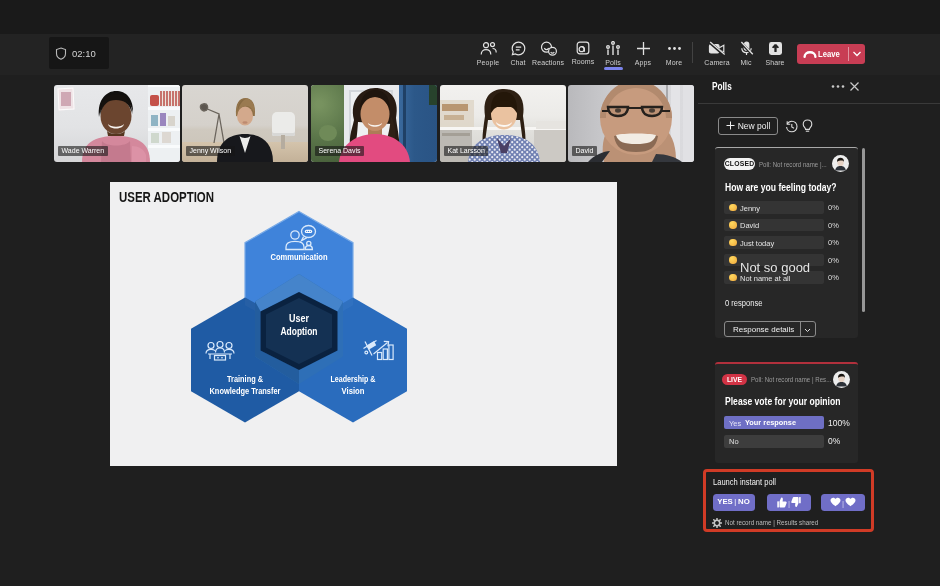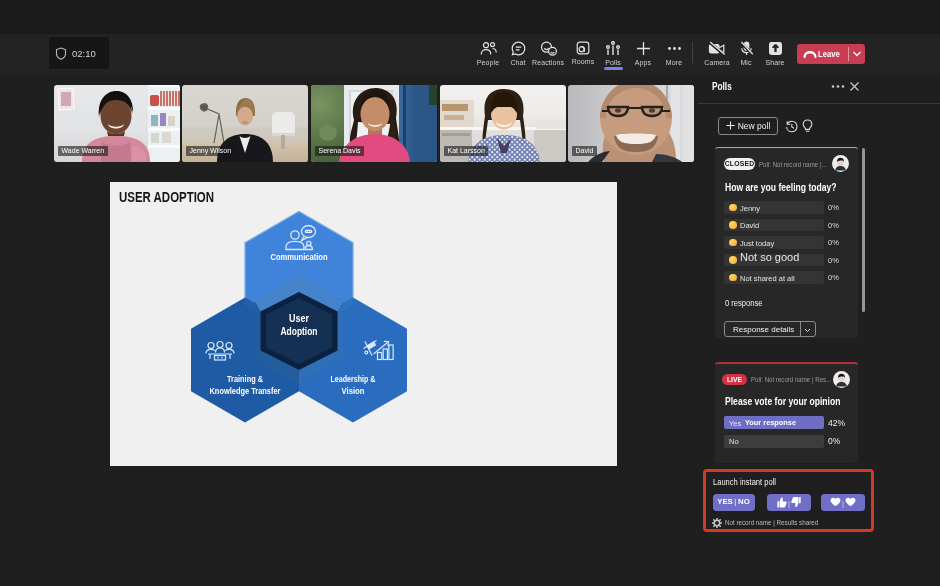--- a/index.html
+++ b/index.html
@@ -374,22 +374,22 @@
 <div class="abs" style="left:724px;top:253.5px;width:100px;height:12.5px;background:#343434;border-radius:2px"></div>
 <div class="abs" style="left:724px;top:271px;width:100px;height:12.5px;background:#343434;border-radius:2px"></div>
 <div class="abs" style="left:729px;top:203.5px;width:7.5px;height:7.5px;border-radius:50%;background:radial-gradient(circle at 35% 30%,#ffd95e,#f0a73c)"></div>
 <div class="abs" style="left:729px;top:221px;width:7.5px;height:7.5px;border-radius:50%;background:radial-gradient(circle at 35% 30%,#ffd95e,#f0a73c)"></div>
 <div class="abs" style="left:729px;top:238.5px;width:7.5px;height:7.5px;border-radius:50%;background:radial-gradient(circle at 35% 30%,#ffd95e,#f0a73c)"></div>
 <div class="abs" style="left:729px;top:256px;width:7.5px;height:7.5px;border-radius:50%;background:radial-gradient(circle at 35% 30%,#ffd95e,#f0a73c)"></div>
 <div class="abs" style="left:729px;top:273.5px;width:7.5px;height:7.5px;border-radius:50%;background:radial-gradient(circle at 35% 30%,#ffd95e,#f0a73c)"></div>
 <div class="abs" style="left:740px;top:203.5px;font-size:7.5px;color:#e4e4e4">Jenny</div>
 <div class="abs" style="left:740px;top:221px;font-size:7.5px;color:#e4e4e4">David</div>
 <div class="abs" style="left:740px;top:238.5px;font-size:7.5px;color:#e4e4e4">Just today</div>
-<div class="abs" style="left:740px;top:251px;font-size:11px;color:#e4e4e4">Not so good</div>
-<div class="abs" style="left:740px;top:273.5px;font-size:7.5px;color:#e4e4e4">Not shared at all</div>
+<div class="abs" style="left:740px;top:260px;font-size:13px;color:#e4e4e4">Not so good</div>
+<div class="abs" style="left:740px;top:273.5px;font-size:7.5px;color:#e4e4e4">Not name at all</div>
 <div class="abs" style="left:828px;top:203px;width:12px;font-size:7.5px;color:#dedede">0%</div>
 <div class="abs" style="left:828px;top:220.5px;width:12px;font-size:7.5px;color:#dedede">0%</div>
 <div class="abs" style="left:828px;top:238px;width:12px;font-size:7.5px;color:#dedede">0%</div>
 <div class="abs" style="left:828px;top:255.5px;width:12px;font-size:7.5px;color:#dedede">0%</div>
 <div class="abs" style="left:828px;top:273px;width:12px;font-size:7.5px;color:#dedede">0%</div>
 <div class="abs nx84" style="left:725px;top:298px;font-size:9px;color:#f0f0f0">0 response</div>
 <div class="abs" style="left:724px;top:320.5px;width:92px;height:16.5px;border:1px solid #8a8a8a;border-radius:3px;color:#f0f0f0;font-size:8px;line-height:15px;text-align:left;padding-left:8px">Response details
   <div class="abs" style="right:14px;top:0;width:1px;height:100%;background:#8a8a8a"></div>
   <svg class="abs" style="right:4px;top:6px" width="7" height="5" viewBox="0 0 7 5">
       <path d="M1 1 L3.5 3.5 L6 1" fill="none" stroke="#e0e0e0" stroke-width="1"></path>
@@ -405,21 +405,21 @@
   <svg width="17" height="17" viewBox="0 0 17 17">
       <path d="M5.3 8 C5.3 5 6.6 3.4 8.5 3.4 C10.4 3.4 11.7 5 11.7 8 C11.7 9.8 10.3 11.2 8.5 11.2 C6.7 11.2 5.3 9.8 5.3 8 Z" fill="#e6d2c4"></path>
       <path d="M5.1 7 C4.8 4 6.4 2.8 8.5 2.8 C10.6 2.8 12.2 4 11.9 7 L11.3 5.9 C10.5 5.2 6.9 5.3 5.9 6.2 Z" fill="#17130f"></path>
       <path d="M3.2 15.5 C3.4 12.3 5.8 11 8.5 11 C11.2 11 13.6 12.3 13.8 15.5 Z" fill="#2c3138"></path>
     </svg>
 </div>
 <div class="abs nx" style="left:725px;top:395px;font-size:11px;font-weight:600;color:#fff">Please vote for your opinion</div>
 <div class="abs" style="left:724px;top:416px;width:100px;height:13px;background:#6e6fc4;border-radius:2px"></div>
 <div class="abs" style="left:729px;top:418.5px;font-size:7.5px;color:rgba(255,255,255,.8)">Yes</div>
 <div class="abs" style="left:745px;top:418px;font-size:8px;font-weight:bold;color:#fff;transform:scaleX(.92);transform-origin:0 50%">Your response</div>
-<div class="abs" style="left:828px;top:417.5px;font-size:8.5px;color:#f0f0f0">42%</div>
+<div class="abs" style="left:828px;top:417.5px;font-size:8.5px;color:#f0f0f0">100%</div>
 <div class="abs" style="left:724px;top:434.5px;width:100px;height:13px;background:#3d3d3d;border-radius:2px"></div>
 <div class="abs" style="left:729px;top:437px;font-size:7.5px;color:#e0e0e0">No</div>
 <div class="abs" style="left:828px;top:436px;font-size:8.5px;color:#f0f0f0">0%</div>
 
 <div class="abs" style="left:702.5px;top:469px;width:171px;height:62.5px;border:3px solid #d03b26;border-radius:4px"></div>
 <div class="abs nx84" style="left:713px;top:477px;font-size:9px;color:#f2f2f2">Launch instant poll</div>
 <div class="abs" style="left:712.5px;top:494px;width:42px;height:16.5px;background:#706ec7;border-radius:3.5px;color:#fff;font-size:7.8px;font-weight:bold;text-align:center;line-height:16.5px">YES <span style="opacity:.65">|</span> NO</div>
 <div class="abs" style="left:767px;top:494px;width:44px;height:16.5px;background:#706ec7;border-radius:3.5px">
   <svg width="44" height="16.5" viewBox="0 0 44 16.5">
       <g fill="#fff">

